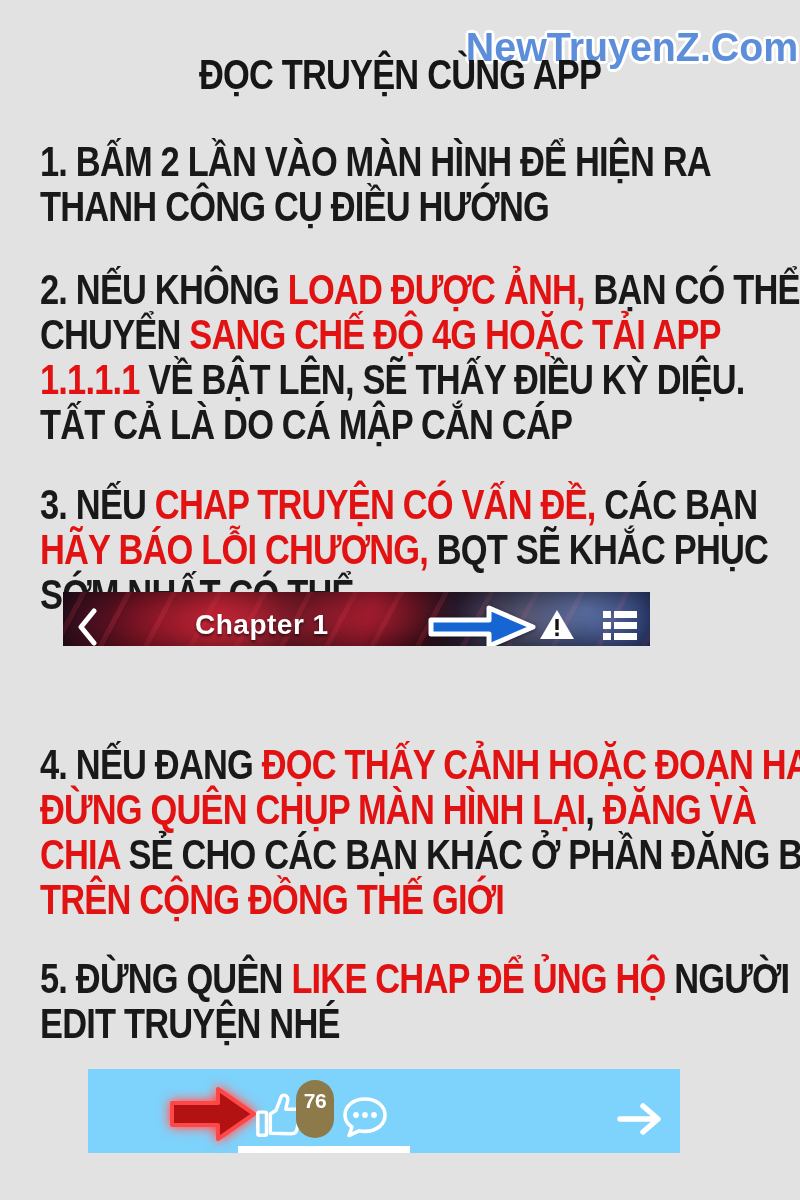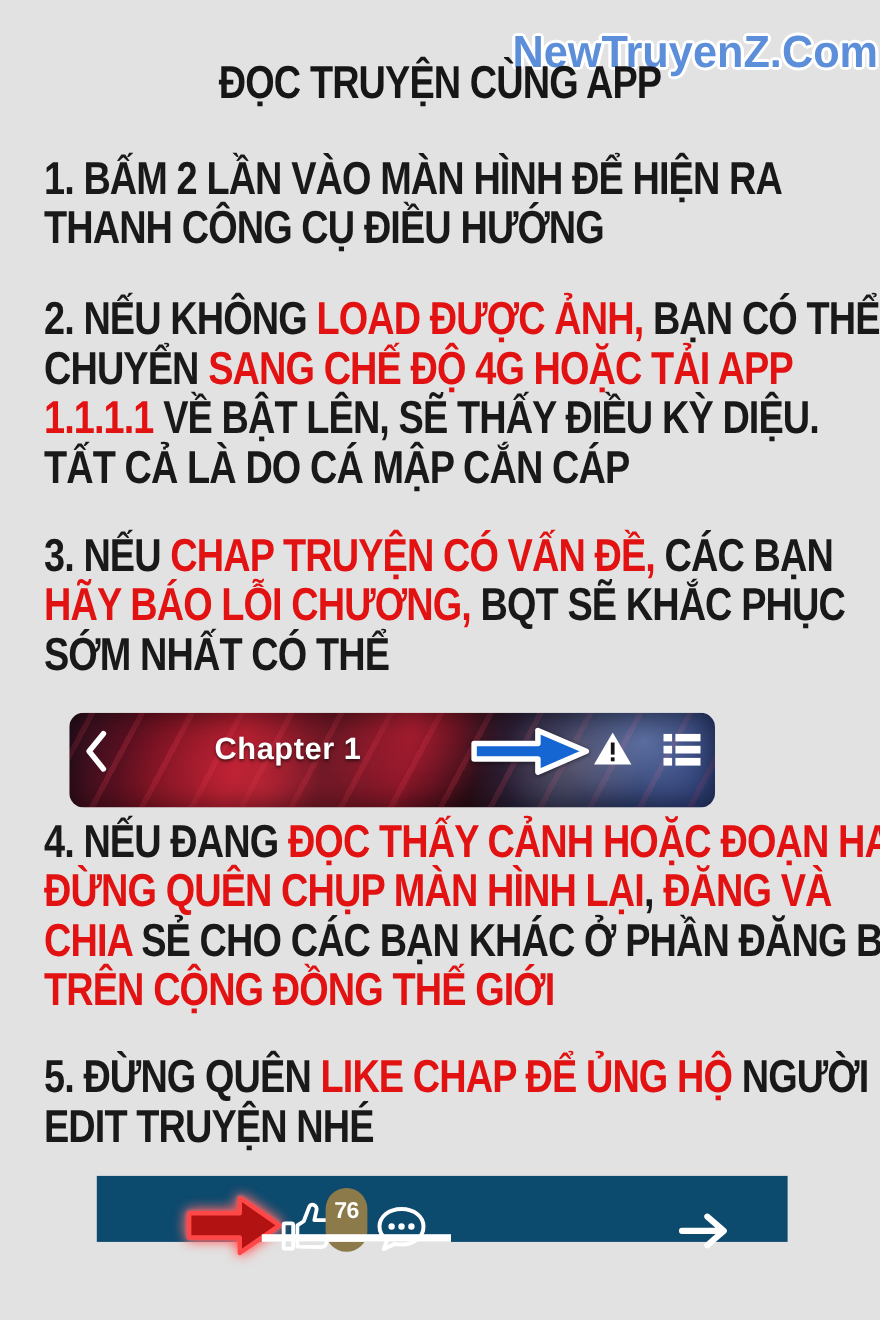--- a/index.html
+++ b/index.html
@@ -38,46 +38,45 @@
   .tline{
     white-space:nowrap;height:45px;line-height:45px;
     font-size:42px;font-weight:700;letter-spacing:-1px;
     transform:scaleX(0.82);transform-origin:0 50%;
   }
   .seg-black{color:#191919;}
   .seg-red{color:#e31212;}
 
   
   .chapterbar{
-    position:absolute;left:63px;top:648px;width:587px;height:86px;
+    position:absolute;left:63px;top:592px;width:587px;height:54px;
     overflow:hidden;
     background:
       radial-gradient(circle at 89% 30%, rgba(150,175,235,0.55) 0%, rgba(60,80,150,0.35) 14%, transparent 32%),
       radial-gradient(circle at 78% 55%, rgba(195,155,120,0.40) 0%, transparent 14%),
       radial-gradient(circle at 30% 85%, rgba(235,50,70,0.55) 0%, transparent 32%),
       radial-gradient(circle at 52% 5%, rgba(215,40,60,0.5) 0%, transparent 28%),
       repeating-linear-gradient(118deg, transparent 0 16px, rgba(255,70,90,0.18) 16px 21px, transparent 21px 40px),
       linear-gradient(105deg,#2c1020 0%,#6e1020 14%,#a01828 27%,#3a0d18 40%,#811426 52%,#2b0d16 63%,#24243a 75%,#152045 87%,#2a3c72 100%);
     box-shadow:inset 0 0 28px rgba(0,0,0,0.55);
-    border-radius:13px;
   }
   .cb-back{position:absolute;left:12px;top:15px;width:24px;height:40px;}
   .cb-title{
     position:absolute;left:132px;top:17px;
     font-size:28px;font-weight:600;color:#ffffff;letter-spacing:0.5px;
     text-shadow:0 2px 3px rgba(0,0,0,0.6);
   }
   .cb-arrow{position:absolute;left:364px;top:12px;filter:drop-shadow(0 1px 2px rgba(0,0,0,0.5));}
   .cb-warning{position:absolute;left:476px;top:17px;}
   .cb-menu{position:absolute;left:540px;top:19px;}
 
   
   .bottombar{
-    position:absolute;left:88px;top:1069px;width:592px;height:60px;
-    background:#0c4a6e;overflow:visible;padding-left:36px;
+    position:absolute;left:88px;top:1069px;width:592px;height:84px;
+    background:#7dd3fc;overflow:visible;
   }
   .bb-redarrow{
     position:absolute;left:80px;top:13px;
     filter:drop-shadow(0 0 6px rgba(255,50,50,0.95)) drop-shadow(0 0 2px rgba(255,190,190,0.8));
   }
   .bb-like{position:absolute;left:166px;top:21px;width:50px;height:50px;}
   .bb-badge{
     position:absolute;left:208px;top:11px;width:38px;height:58px;
     background:#8c7a4b;border-radius:19px;
     display:flex;align-items:flex-start;justify-content:center;

